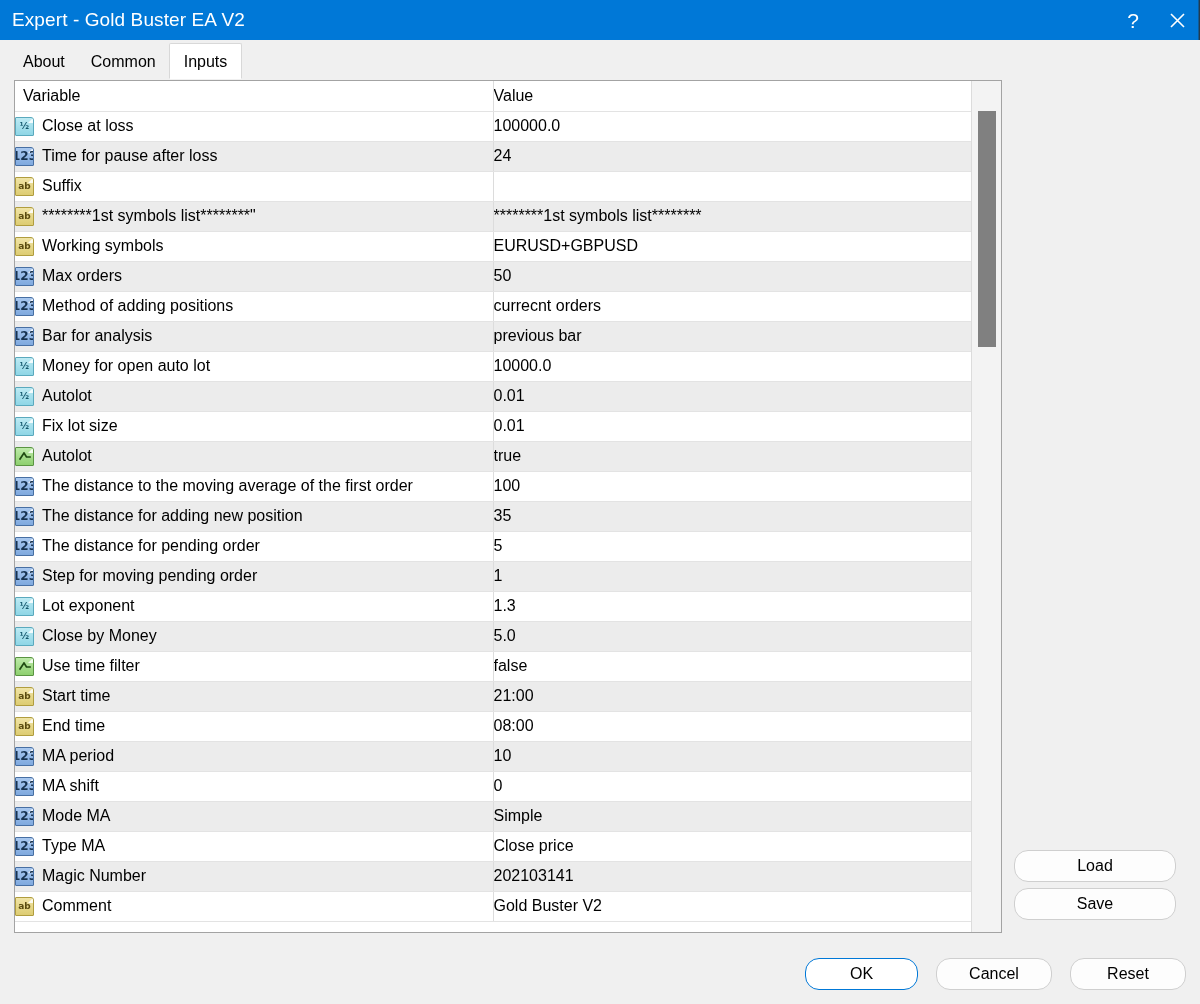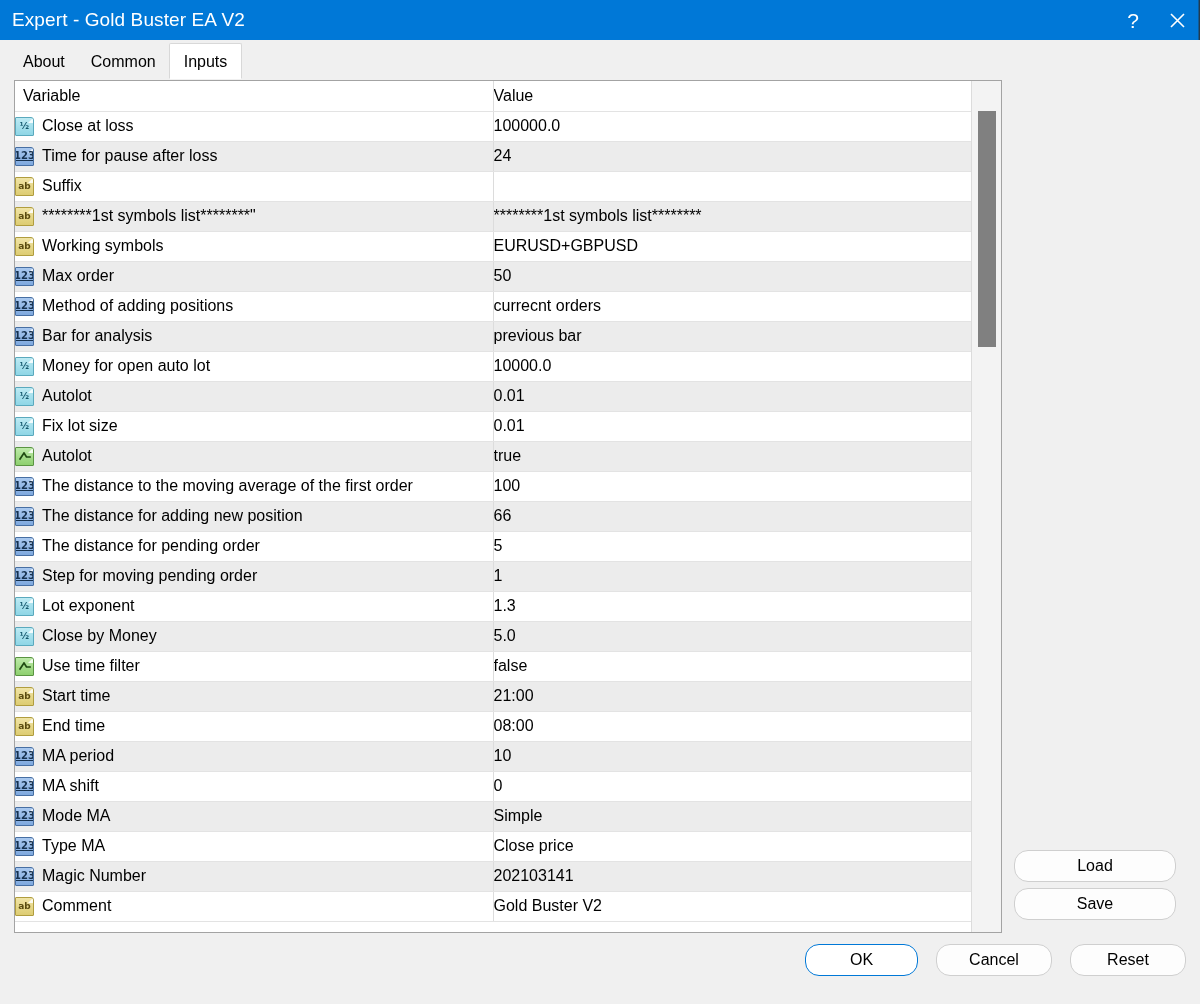--- a/index.html
+++ b/index.html
@@ -160,22 +160,21 @@
   .tyicon .g { position: relative; z-index: 2; }
   .tyicon.double {
     background: linear-gradient(#bdeaf3, #8fd6e6);
     border: 1px solid #5aa9bd;
     color: #12566b;
   }
   .tyicon.int {
     background: linear-gradient(#a9c8ef, #7fa9de);
     border: 1px solid #476fa3;
     color: #17324f;
-    font-size: 10px;
-    text-decoration: underline;
+    font-size: 12px;
   }
   .tyicon.str {
     background: linear-gradient(#f0e4a6, #ddcc72);
     border: 1px solid #b09d3f;
     color: #5a4c11;
   }
   .tyicon.bool {
     background: linear-gradient(#bdeaa8, #8ed06f);
     border: 1px solid #5a9442;
     color: #1f4a12;
@@ -231,21 +230,21 @@
   .side-buttons .btn + .btn { margin-top: 6px; }
 
   
   .footer {
     position: absolute;
     left: 0; bottom: 0;
     width: 1200px;
     height: 60px;
     background: #f0f0f0;
     display: flex;
-    align-items: flex-start;
+    align-items: center;
     justify-content: flex-end;
     padding-right: 14px;
     gap: 18px;
   }
   .footer .btn { width: 116px; height: 32px; line-height: 30px; }
   .footer .btn.primary {
     border: 1px solid #0078d7;
     background: #ffffff;
     width: 113px;
   }
@@ -351,21 +350,21 @@
                   </div>
                 </td>
                 <td class="col-val"><span>EURUSD+GBPUSD</span></td>
               </tr>
               <tr class="alt">
                 <td class="col-var">
                   <div class="varcell">
                     <span class="tyicon int">
                       <span class="g">123</span>
                     </span>
-                    <span class="lbl">Max order</span>
+                    <span class="lbl">Max orders</span>
                   </div>
                 </td>
                 <td class="col-val"><span>50</span></td>
               </tr>
               <tr>
                 <td class="col-var">
                   <div class="varcell">
                     <span class="tyicon int">
                       <span class="g">123</span>
                     </span>
@@ -444,21 +443,21 @@
               </tr>
               <tr class="alt">
                 <td class="col-var">
                   <div class="varcell">
                     <span class="tyicon int">
                       <span class="g">123</span>
                     </span>
                     <span class="lbl">The distance for adding new position</span>
                   </div>
                 </td>
-                <td class="col-val"><span>66</span></td>
+                <td class="col-val"><span>35</span></td>
               </tr>
               <tr>
                 <td class="col-var">
                   <div class="varcell">
                     <span class="tyicon int">
                       <span class="g">123</span>
                     </span>
                     <span class="lbl">The distance for pending order</span>
                   </div>
                 </td>

